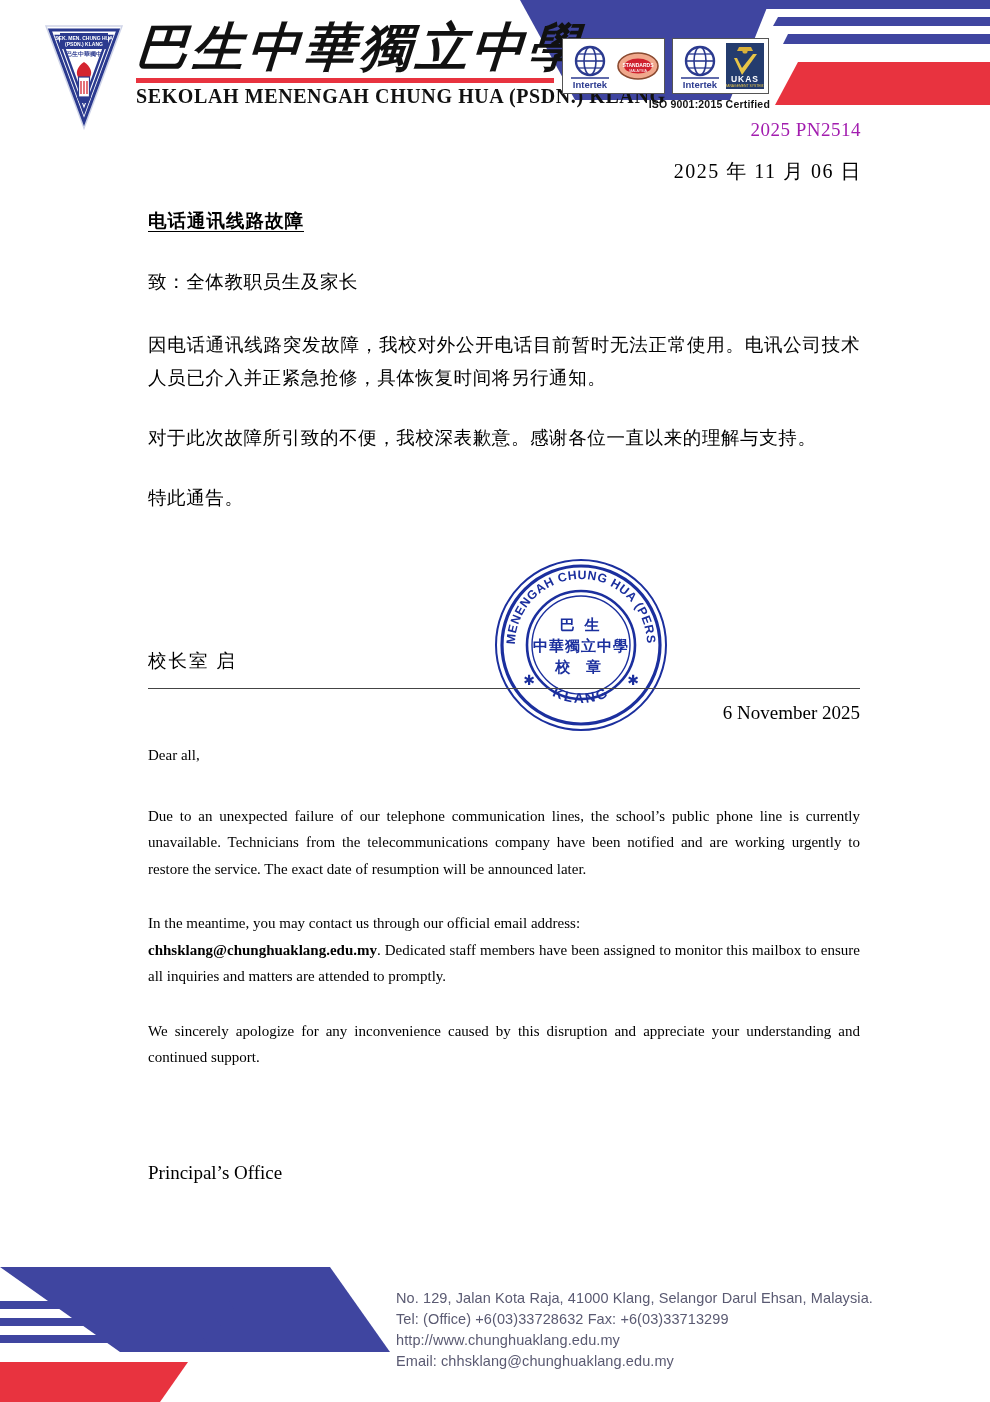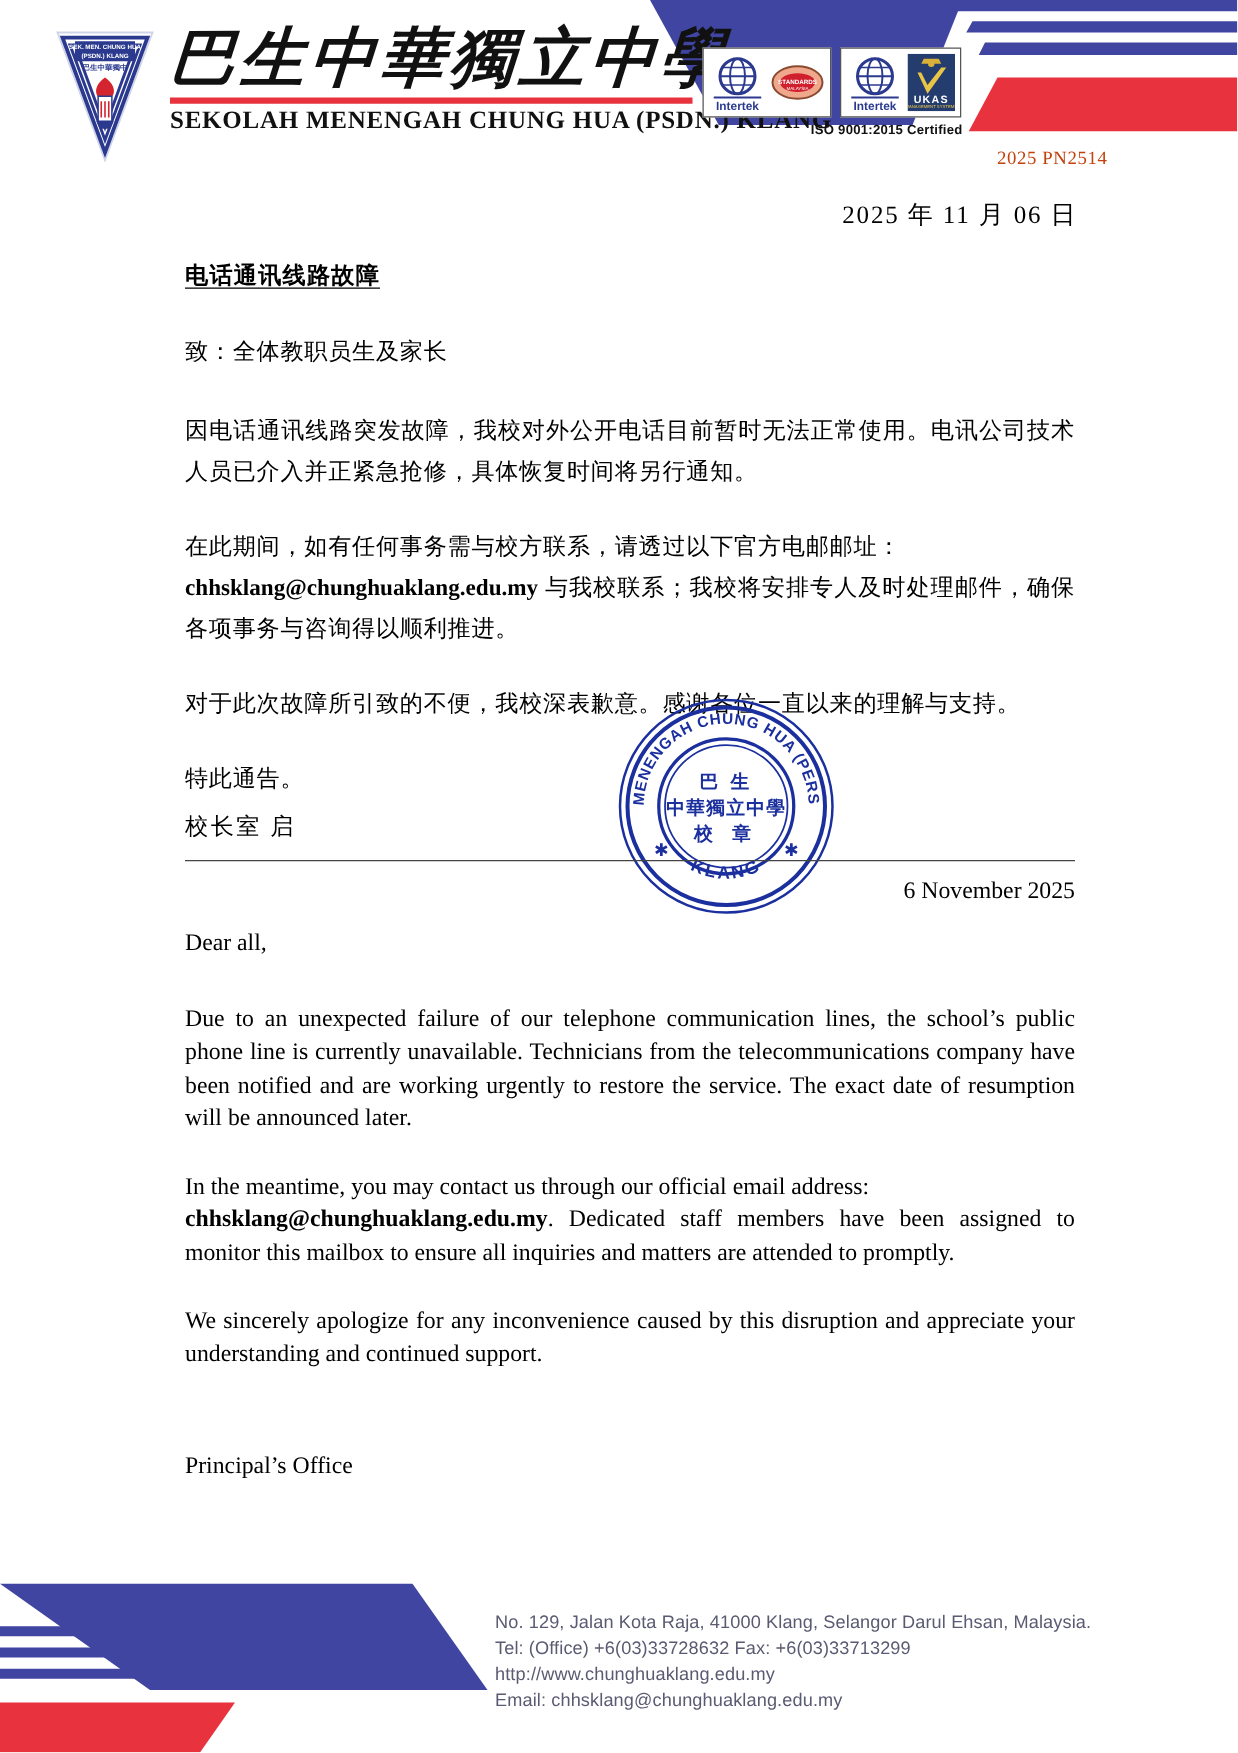--- a/index.html
+++ b/index.html
@@ -23,21 +23,21 @@
 
   
   .iso-block{position:absolute;left:560px;top:38px;width:210px;text-align:right;}
   .iso-row{display:flex;gap:7px;justify-content:center;}
   .iso-cert{border:1.4px solid #555;background:#fff;padding:3px 4px;
             display:flex;align-items:center;gap:3px;}
   .iso-caption{font-family:"Liberation Sans",sans-serif;font-weight:700;
                font-size:10.5px;margin-top:4px;letter-spacing:.2px;color:#111;}
 
   
-  .ref-no{position:absolute;right:104px;top:119px;font-size:15px;color:#c2410c;
+  .ref-no{position:absolute;right:129px;top:119px;font-size:19px;color:#a21caf;
           letter-spacing:.5px;white-space:nowrap;}
 
   
   .date-cn{position:absolute;right:128px;top:158px;font-size:20px;
            letter-spacing:1.5px;white-space:nowrap;font-family:Liberation Serif, serif;}
 
   
   .page-body{position:absolute;left:148px;top:205px;width:712px;}
   .cn{font-size:18.5px;line-height:33px;letter-spacing:.6px;text-align:justify;}
   .cn-to{margin:0 0 30px 0;}
@@ -53,21 +53,21 @@
   
   .stamp{position:absolute;left:494px;top:558px;width:174px;height:174px;}
 
   
   .divider{position:absolute;left:148px;top:688px;width:712px;height:0;
            border-top:1.6px solid #444;}
 
   
   .date-en{position:absolute;right:130px;top:702px;font-size:19px;white-space:nowrap;}
   .en-body{position:absolute;left:148px;top:742px;width:712px;}
-  .en{font-size:19px;line-height:26.5px;text-align:justify;}
+  .en{font-size:15px;line-height:26.5px;text-align:justify;}
   .en-greet{margin:0 0 34px 0;}
   .en-subject{margin:0 0 30px 0;font-weight:700;text-decoration:underline;
               text-underline-offset:3px;}
   .en-p{margin:0 0 28px 0;}
   .en-last{margin:0;}
   .en-sign{position:absolute;left:148px;top:1162px;font-size:19px;}
 
   
   .ftr-decor{position:absolute;bottom:0;left:0;width:470px;height:140px;overflow:hidden;}
   .ftr-decor svg{display:block;}
@@ -169,24 +169,20 @@
 
 <div class="date-cn">2025 年 11 月 06 日</div>
 
 <div class="page-body">
   <p class="cn cn-subject">电话通讯线路故障</p>
 
   <p class="cn cn-to">致：全体教职员生及家长</p>
 
   <p class="cn cn-p">因电话通讯线路突发故障，我校对外公开电话目前暂时无法正常使用。电讯公司技术人员已介入并正紧急抢修，具体恢复时间将另行通知。</p>
 
-  <p class="cn cn-p">
-    <span>在此期间，如有任何事务需与校方联系，请透过以下官方电邮邮址：</span><br>
-    <b class="mail">chhsklang@chunghuaklang.edu.my</b><span> 与我校联系；我校将安排专人及时处理邮件，确保各项事务与咨询得以顺利推进。</span>
-  </p>
 
   <p class="cn cn-p">对于此次故障所引致的不便，我校深表歉意。感谢各位一直以来的理解与支持。</p>
 
   <p class="cn cn-close">特此通告。</p>
 </div>
 
 <div class="sign-cn">校长室 启</div>
 
 <div class="stamp">
   <svg width="174" height="174" viewBox="0 0 174 174" xmlns="http://www.w3.org/2000/svg">

